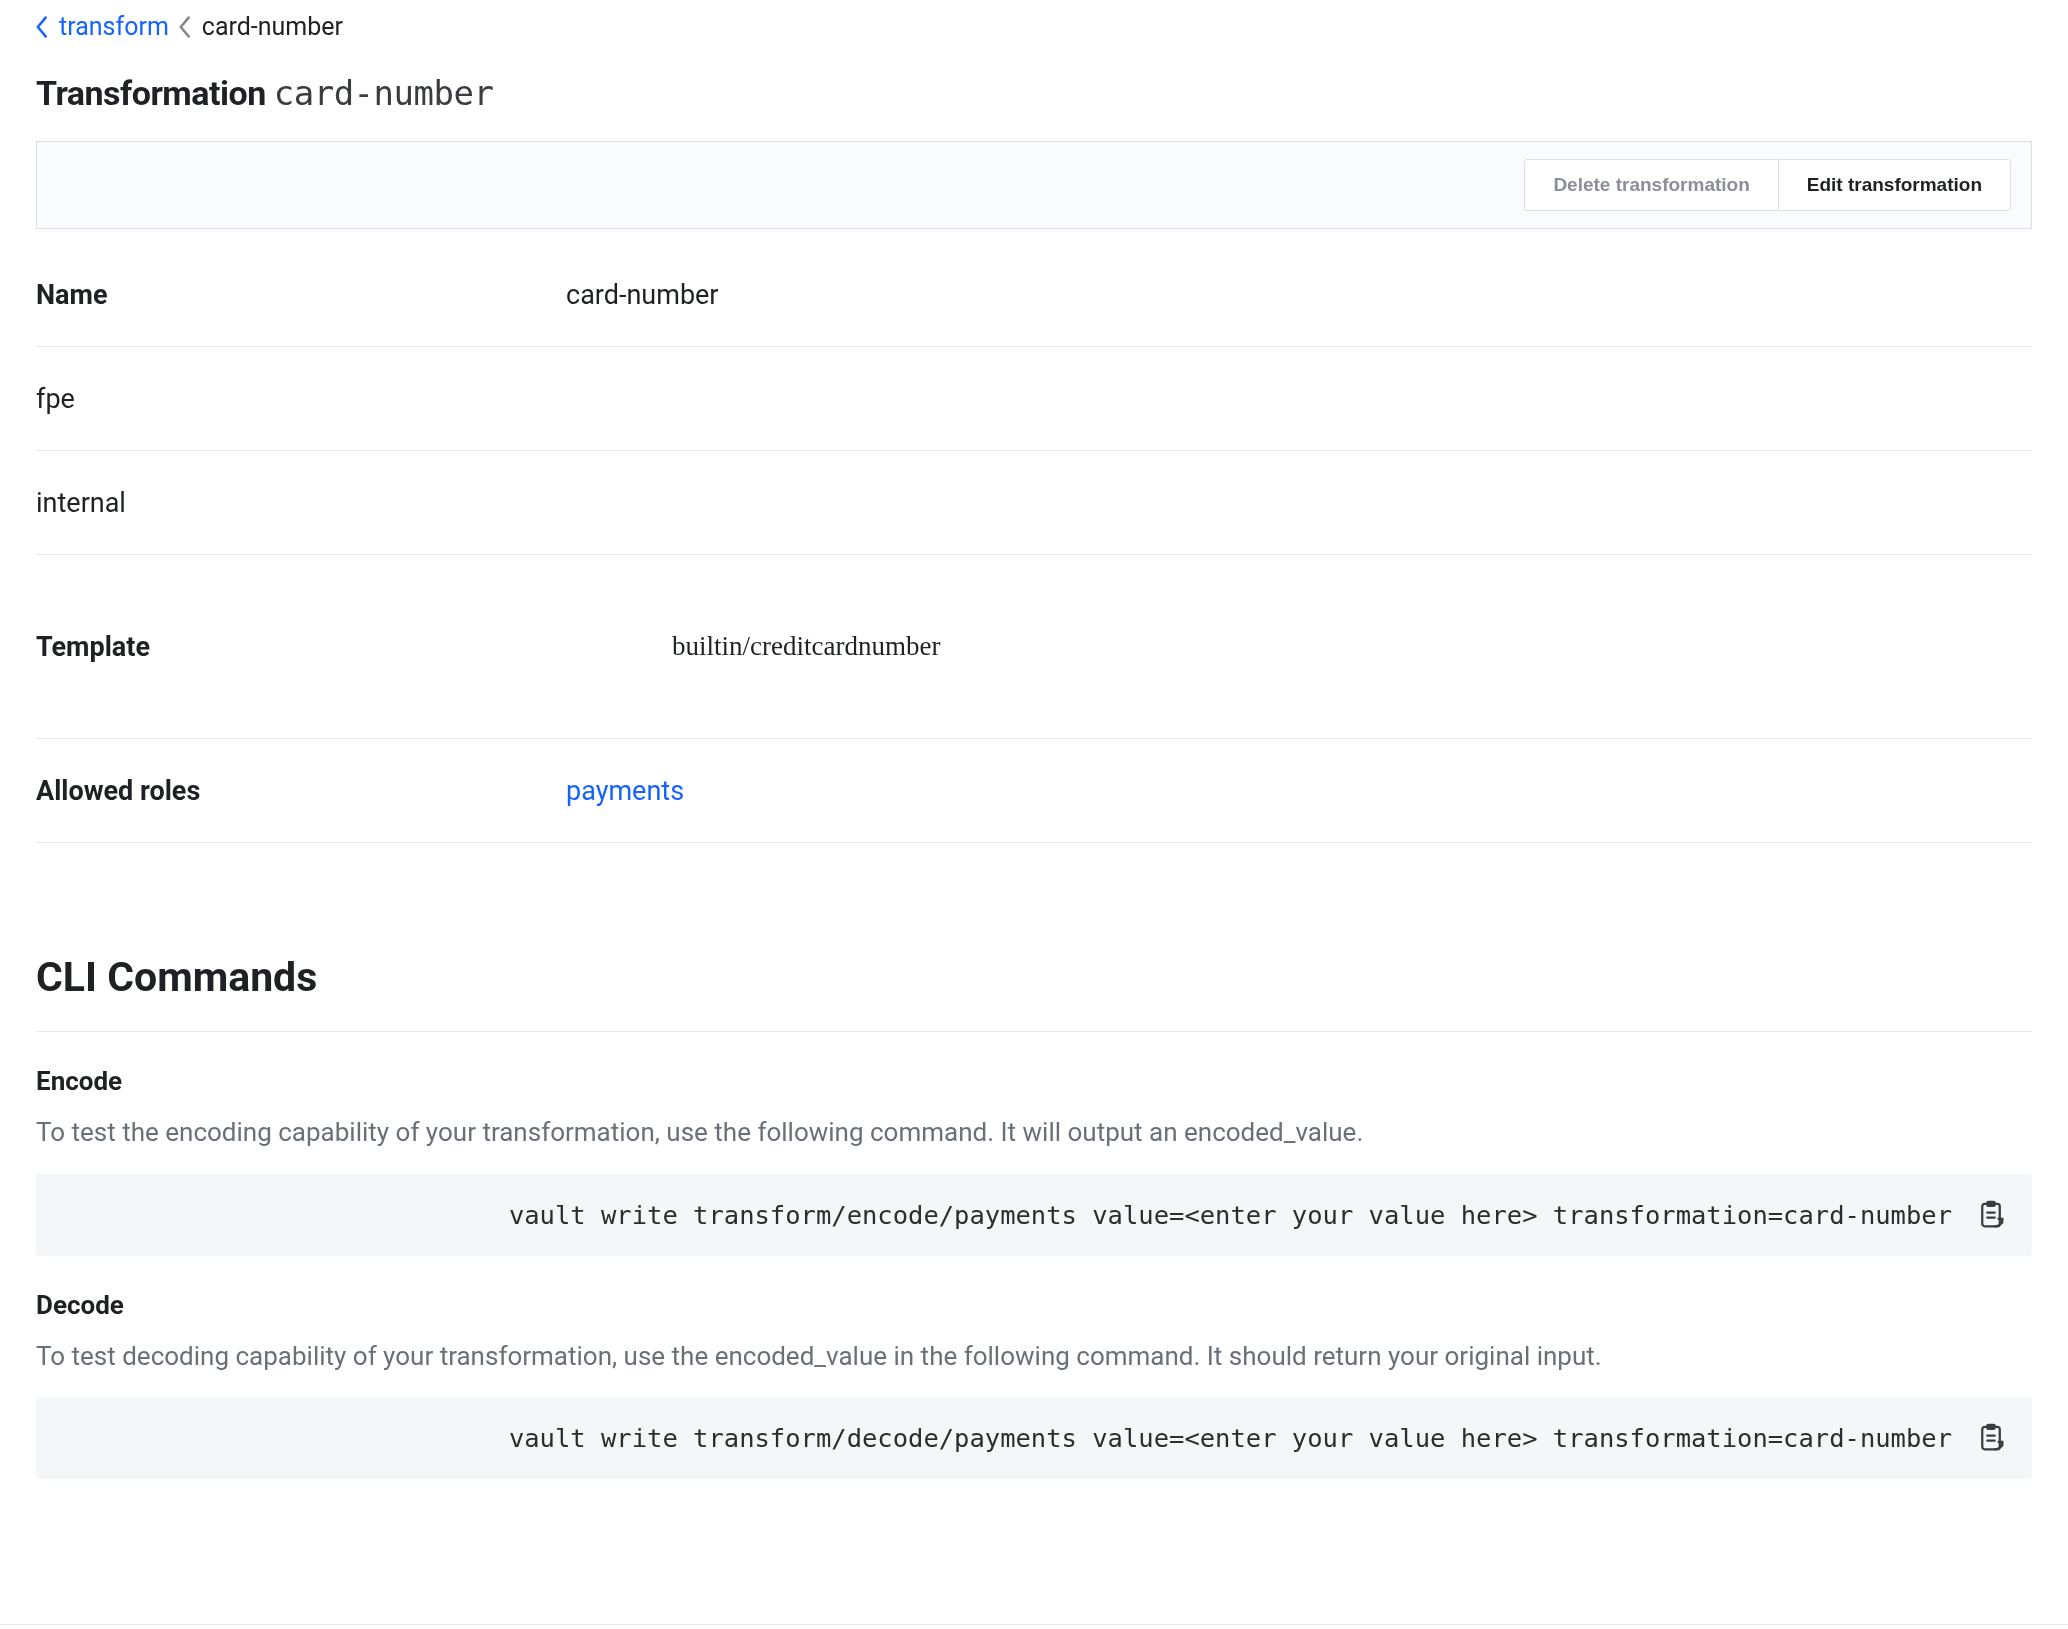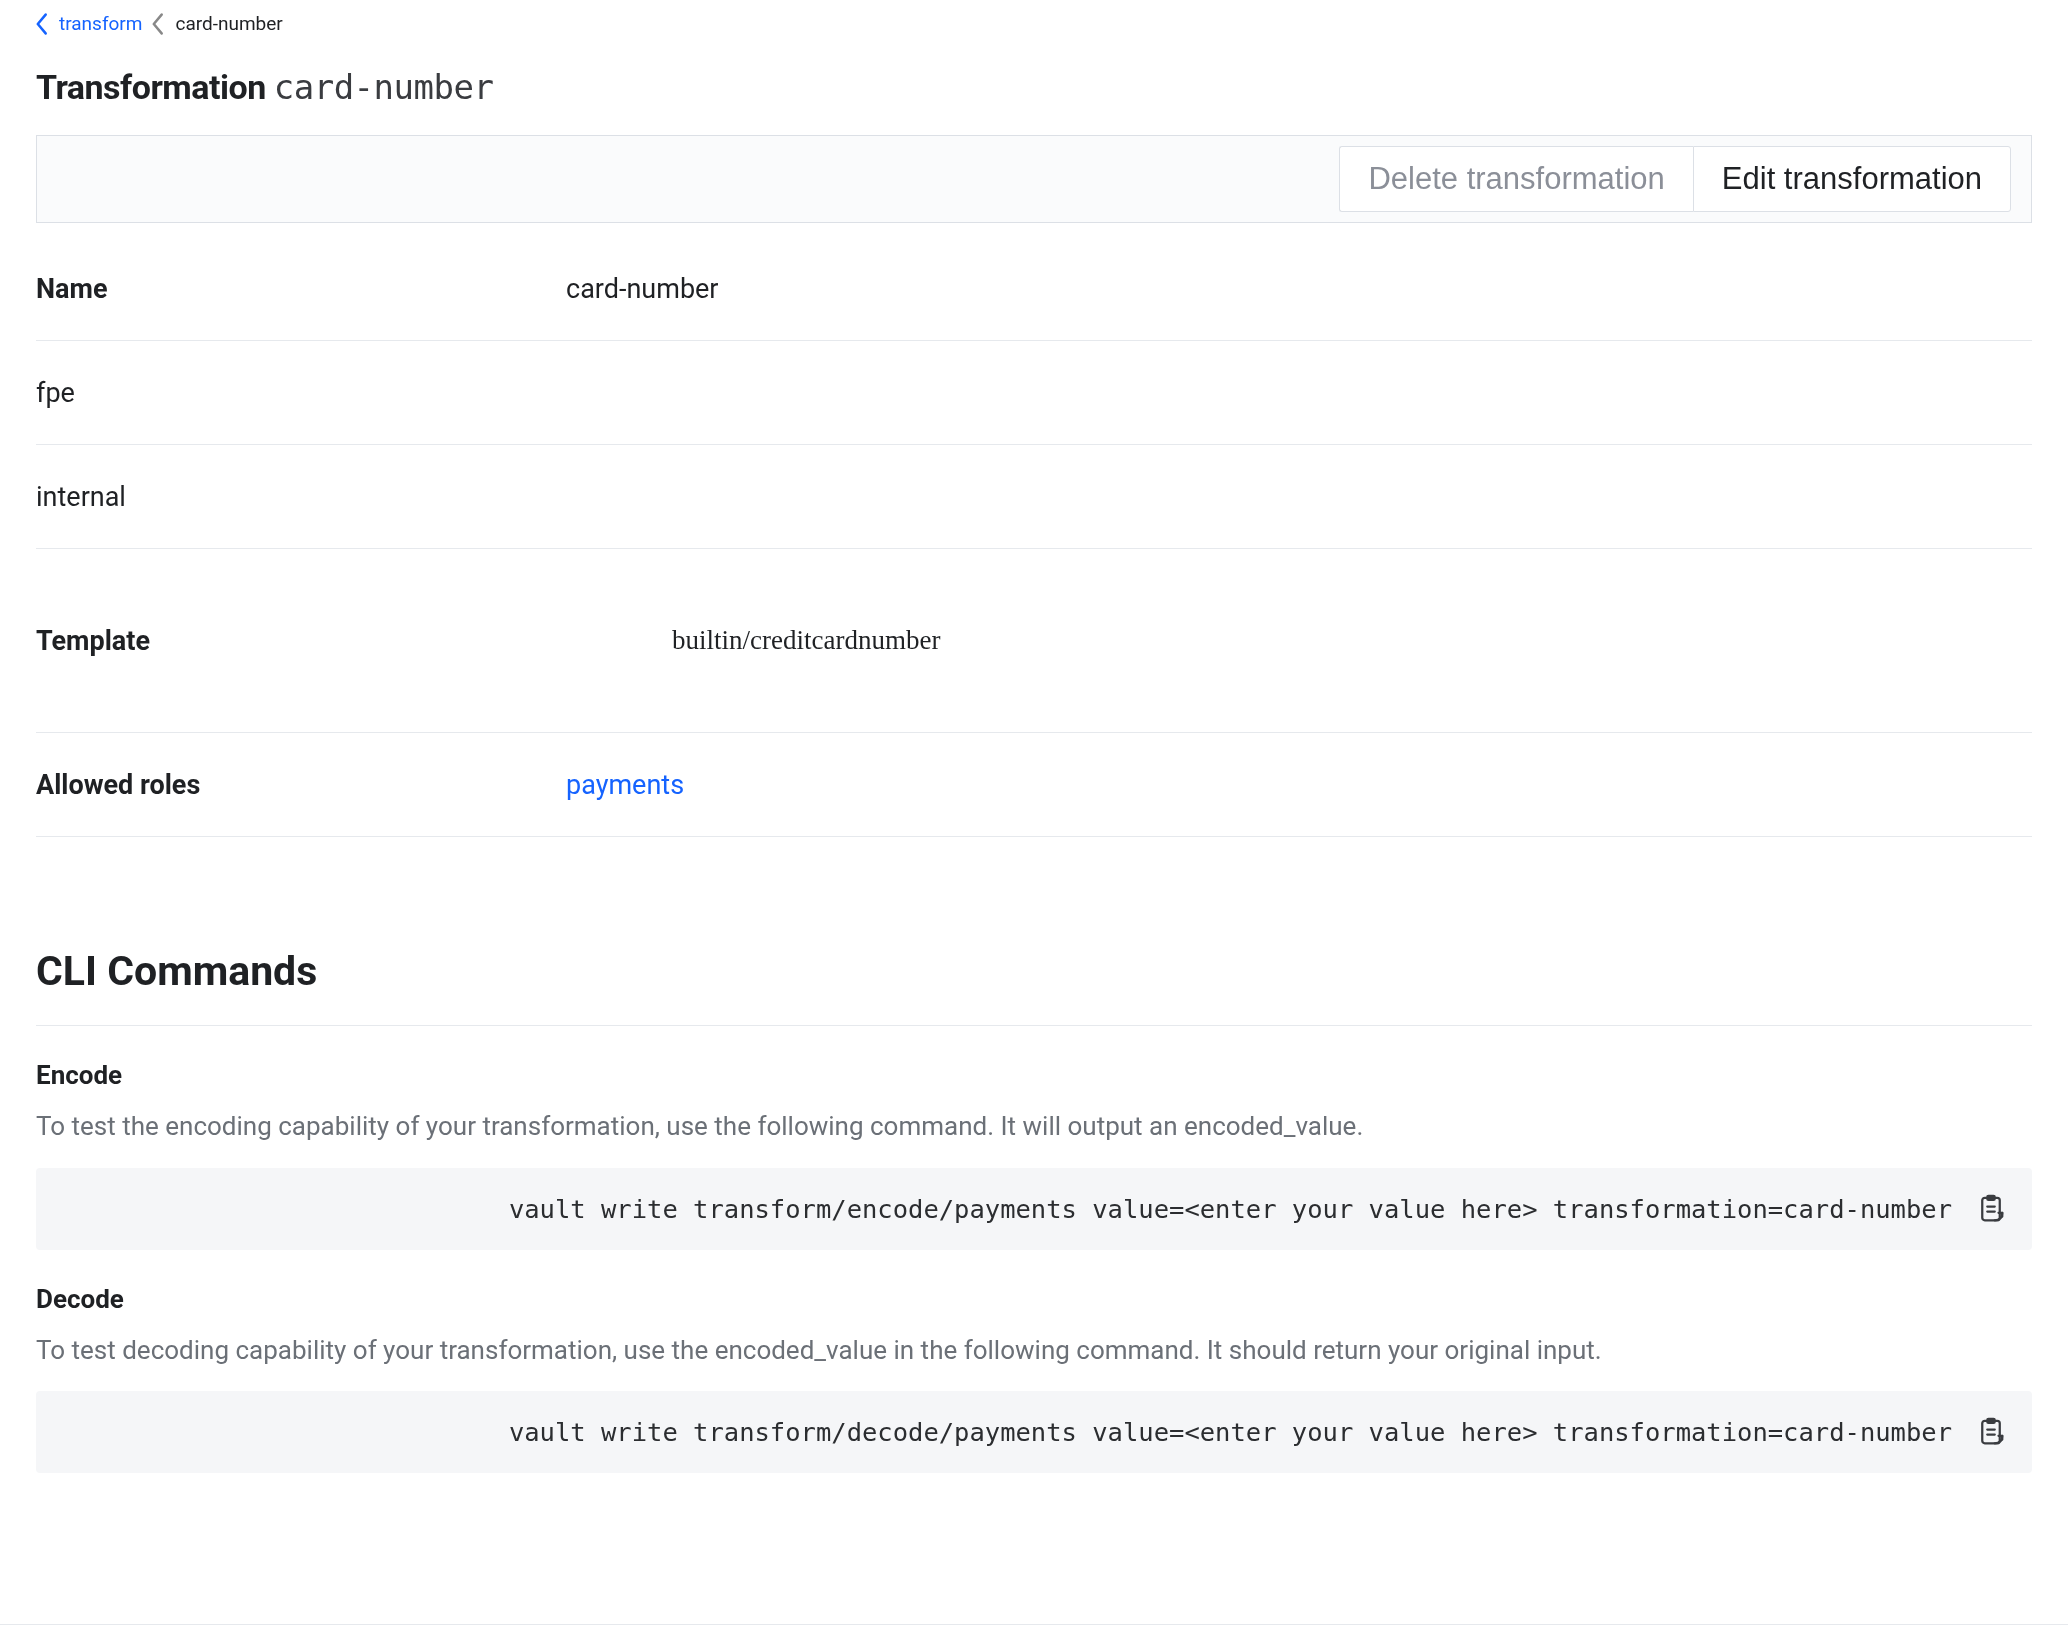--- a/index.html
+++ b/index.html
@@ -14,21 +14,21 @@
     position: relative;
   }
   .page {
     padding: 12px 36px 0 36px;
   }
   
   .breadcrumb {
     display: flex;
     align-items: center;
     gap: 10px;
-    font-size: 19px;
+    font-size: 25px;
     margin-bottom: 32px;
   }
   .breadcrumb .chev {
     color: #1563ff;
     font-weight: 300;
     display: inline-flex;
     align-items: center;
   }
   .breadcrumb .chev.curr { color: #888; }
   .breadcrumb a {
@@ -56,22 +56,22 @@
   .toolbar {
     border: 1px solid #dce0e6;
     background: #fafbfc;
     height: 88px;
     display: flex;
     justify-content: flex-end;
     align-items: center;
     padding: 12px 20px 12px 12px;
   }
   .toolbar .btn {
-    font-size: 31px;
-    font-weight: 400;
+    font-size: 19px;
+    font-weight: 700;
     padding: 14px 28px;
     background: #fff;
     border: 1px solid #dce0e6;
     cursor: pointer;
   }
   .toolbar .btn.delete {
     color: #8b8f98;
     border-right: none;
     border-radius: 3px 0 0 3px;
   }

